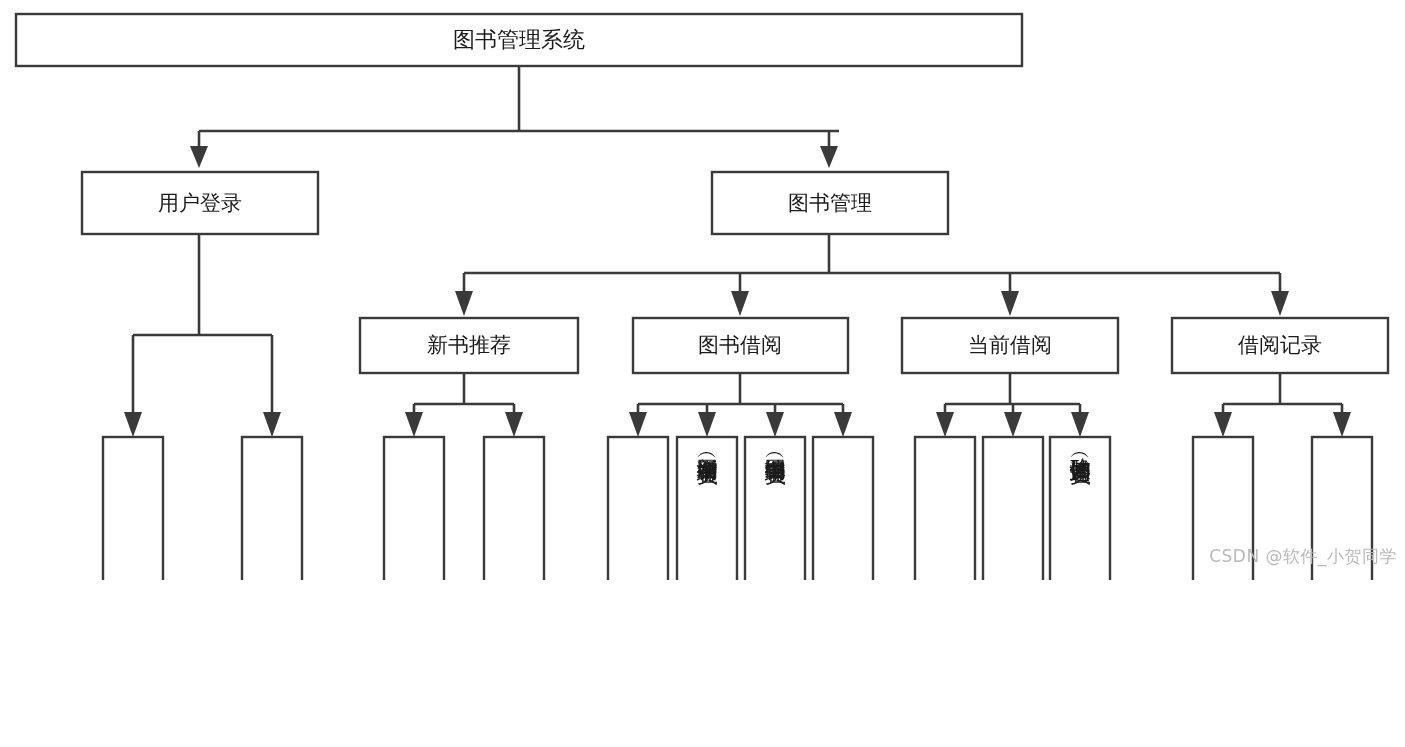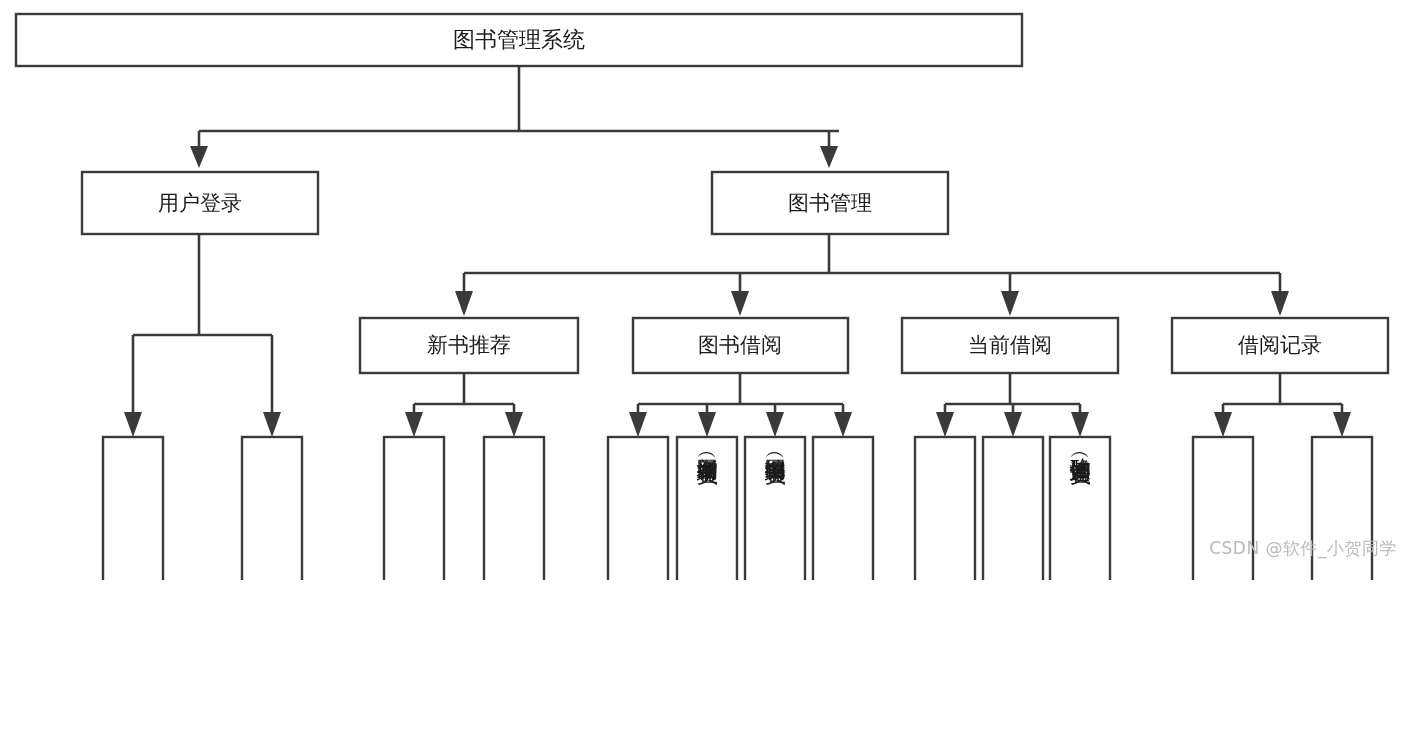--- a/index.html
+++ b/index.html
@@ -65,21 +65,21 @@
     color: #1b1b1b;
     line-height: 1.06;
     writing-mode: vertical-rl;
     text-orientation: upright;
     letter-spacing: 1px;
     white-space: nowrap;
   }
   .watermark {
     position: absolute;
     right: 8px;
-    bottom: 20px;
+    bottom: 12px;
     font-family: "DejaVu Sans", "Liberation Sans", sans-serif;
     font-size: 17px;
     color: #b9b9b9;
     letter-spacing: 0.5px;
     user-select: none;
   }
 </style>
 </head>
 <body>
 

